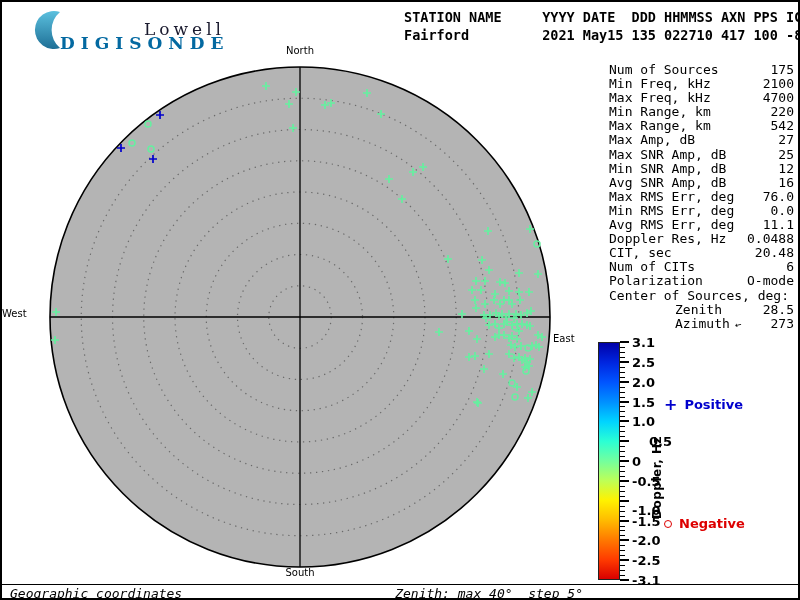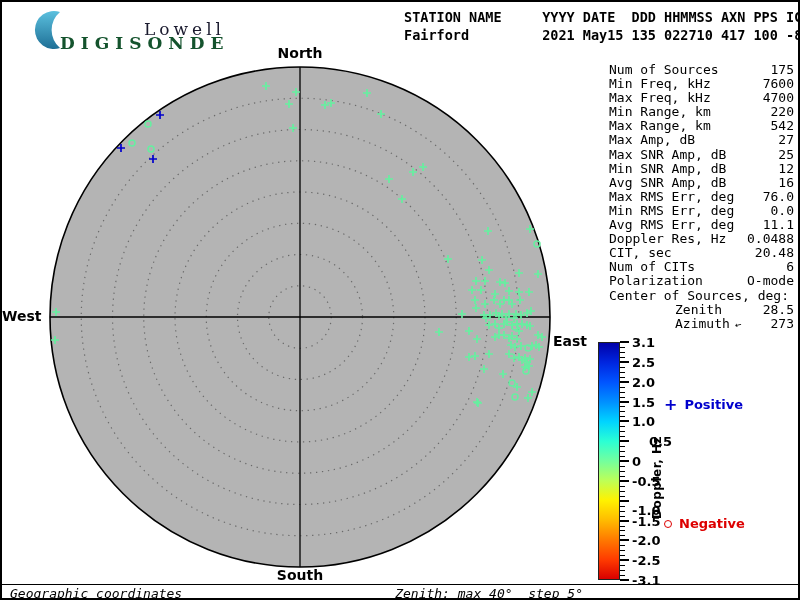--- a/index.html
+++ b/index.html
@@ -24,22 +24,22 @@
   
   .hdr {
     position:absolute; left:402px; margin:0;
     font-family:"DejaVu Sans Mono", monospace; font-weight:bold; font-size:13.5px;
     white-space:pre; line-height:17px;
   }
   .hdr1 { top:7px; } .hdr2 { top:25px; }
   
   svg.skymap { position:absolute; left:0; top:0; }
   .cardinal {
-    position:absolute; font-family:"DejaVu Sans", sans-serif; font-weight:bold;
-    font-size:14px; text-align:center;
+    position:absolute; font-family:"DejaVu Sans", sans-serif; font-weight:normal;
+    font-size:10px; text-align:center;
   }
   .card-n { left:258px; top:43px;  width:80px; }
   .card-s { left:258px; top:565px; width:80px; }
   .card-w { left:0px;   top:306px; width:24px; text-align:right; }
   .card-e { left:551px; top:306px; width:60px; text-align:left;margin-top:25px; }
   
   .stats { position:absolute; left:595px; top:61px; width:197px; font-size:13px; }
   .stat-row { display:flex; justify-content:space-between; height:14.1px; line-height:14.1px; white-space:pre;padding-left:12px; }
   .stat-label.indent { padding-left:66px;text-align:center; }
   .stat-value { text-align:right; }
@@ -215,29 +215,29 @@
     <svg class="crescent" width="38" height="40" viewBox="0 0 38 40">
       <defs>
         <linearGradient id="cg" x1="0" y1="0" x2="0" y2="1">
           <stop offset="0" stop-color="#5BC0DE"></stop>
           <stop offset="1" stop-color="#1E6F96"></stop>
         </linearGradient>
       </defs>
       <path d="M30 2 A19 19 0 1 0 30 38 A23.5 23.5 0 0 1 30 2 Z" fill="url(#cg)"></path>
     </svg>
     <span class="brand-top">Lowell</span>
-    <span class="brand-bottom" style="color: #14532d;">DIGISONDE</span>
+    <span class="brand-bottom" style="color: #0369a1;">DIGISONDE</span>
   </div>
 
   <pre class="hdr hdr1">STATION NAME     YYYY DATE  DDD HHMMSS AXN PPS IGP</pre>
   <pre class="hdr hdr2">Fairford         2021 May15 135 022710 417 100 -8D</pre>
 
   <div class="stats">
       <div class="stat-row"><span class="stat-label">Num of Sources</span><span class="stat-value">175</span></div>
-      <div class="stat-row"><span class="stat-label">Min Freq, kHz</span><span class="stat-value">7600</span></div>
+      <div class="stat-row"><span class="stat-label">Min Freq, kHz</span><span class="stat-value">2100</span></div>
       <div class="stat-row"><span class="stat-label">Max Freq, kHz</span><span class="stat-value">4700</span></div>
       <div class="stat-row"><span class="stat-label">Min Range, km</span><span class="stat-value">220</span></div>
       <div class="stat-row"><span class="stat-label">Max Range, km</span><span class="stat-value">542</span></div>
       <div class="stat-row"><span class="stat-label">Max Amp, dB</span><span class="stat-value">27</span></div>
       <div class="stat-row"><span class="stat-label">Max SNR Amp, dB</span><span class="stat-value">25</span></div>
       <div class="stat-row"><span class="stat-label">Min SNR Amp, dB</span><span class="stat-value">12</span></div>
       <div class="stat-row"><span class="stat-label">Avg SNR Amp, dB</span><span class="stat-value">16</span></div>
       <div class="stat-row"><span class="stat-label">Max RMS Err, deg</span><span class="stat-value">76.0</span></div>
       <div class="stat-row"><span class="stat-label">Min RMS Err, deg</span><span class="stat-value">0.0</span></div>
       <div class="stat-row"><span class="stat-label">Avg RMS Err, deg</span><span class="stat-value">11.1</span></div>

